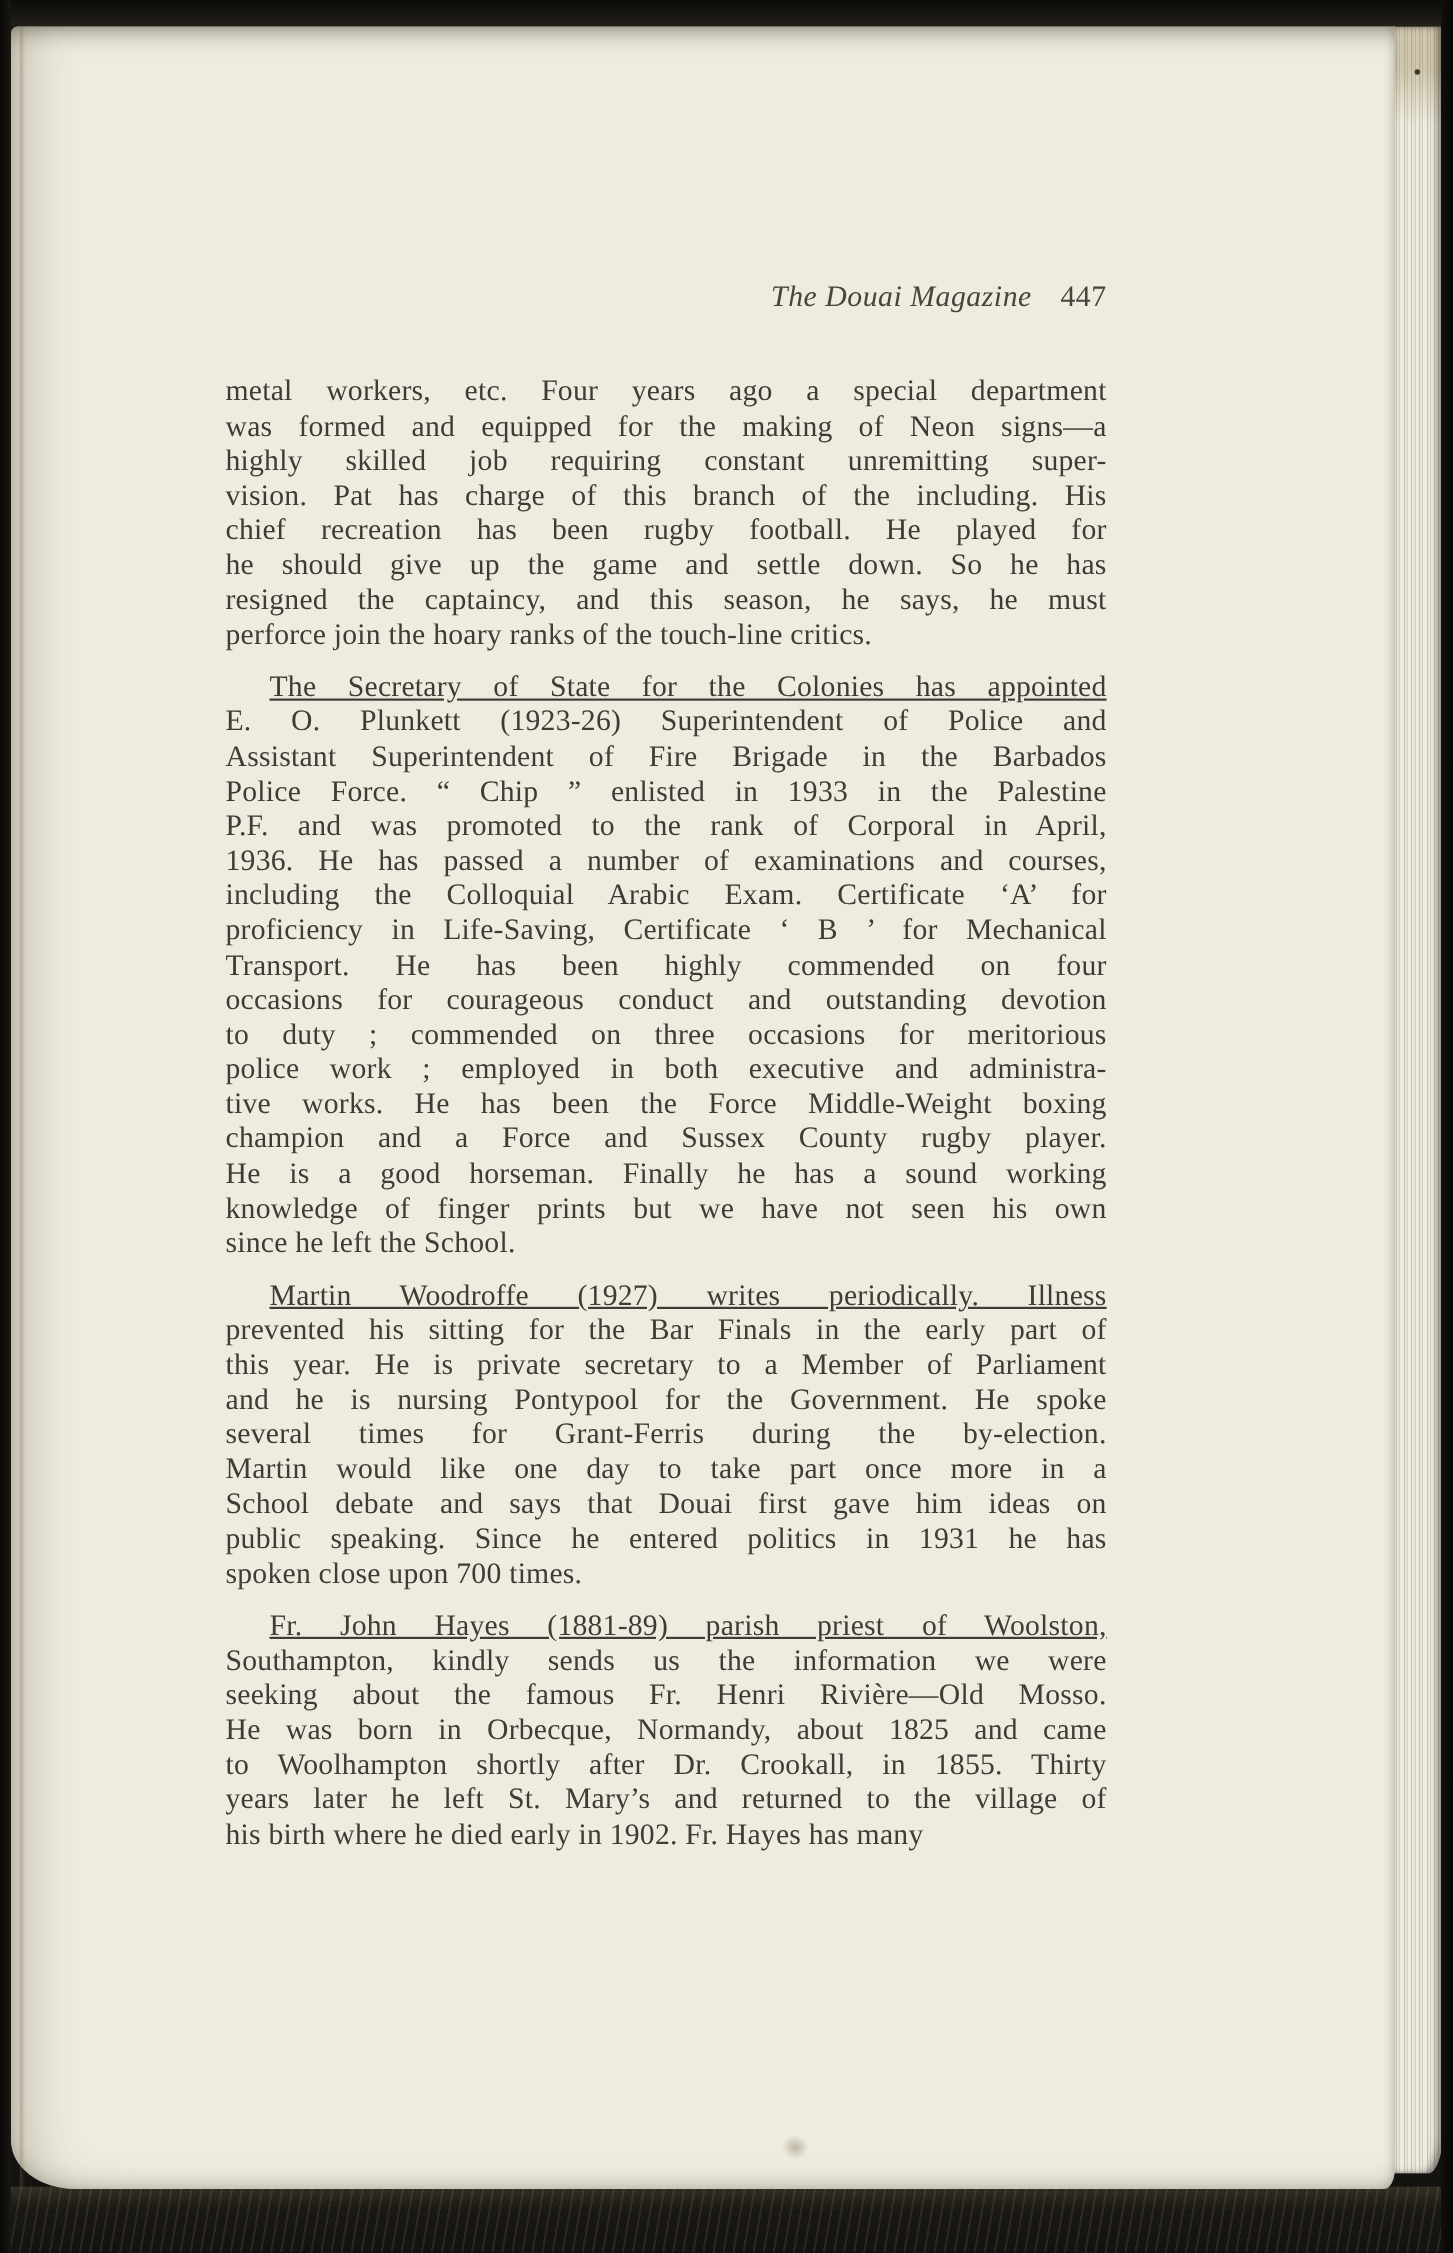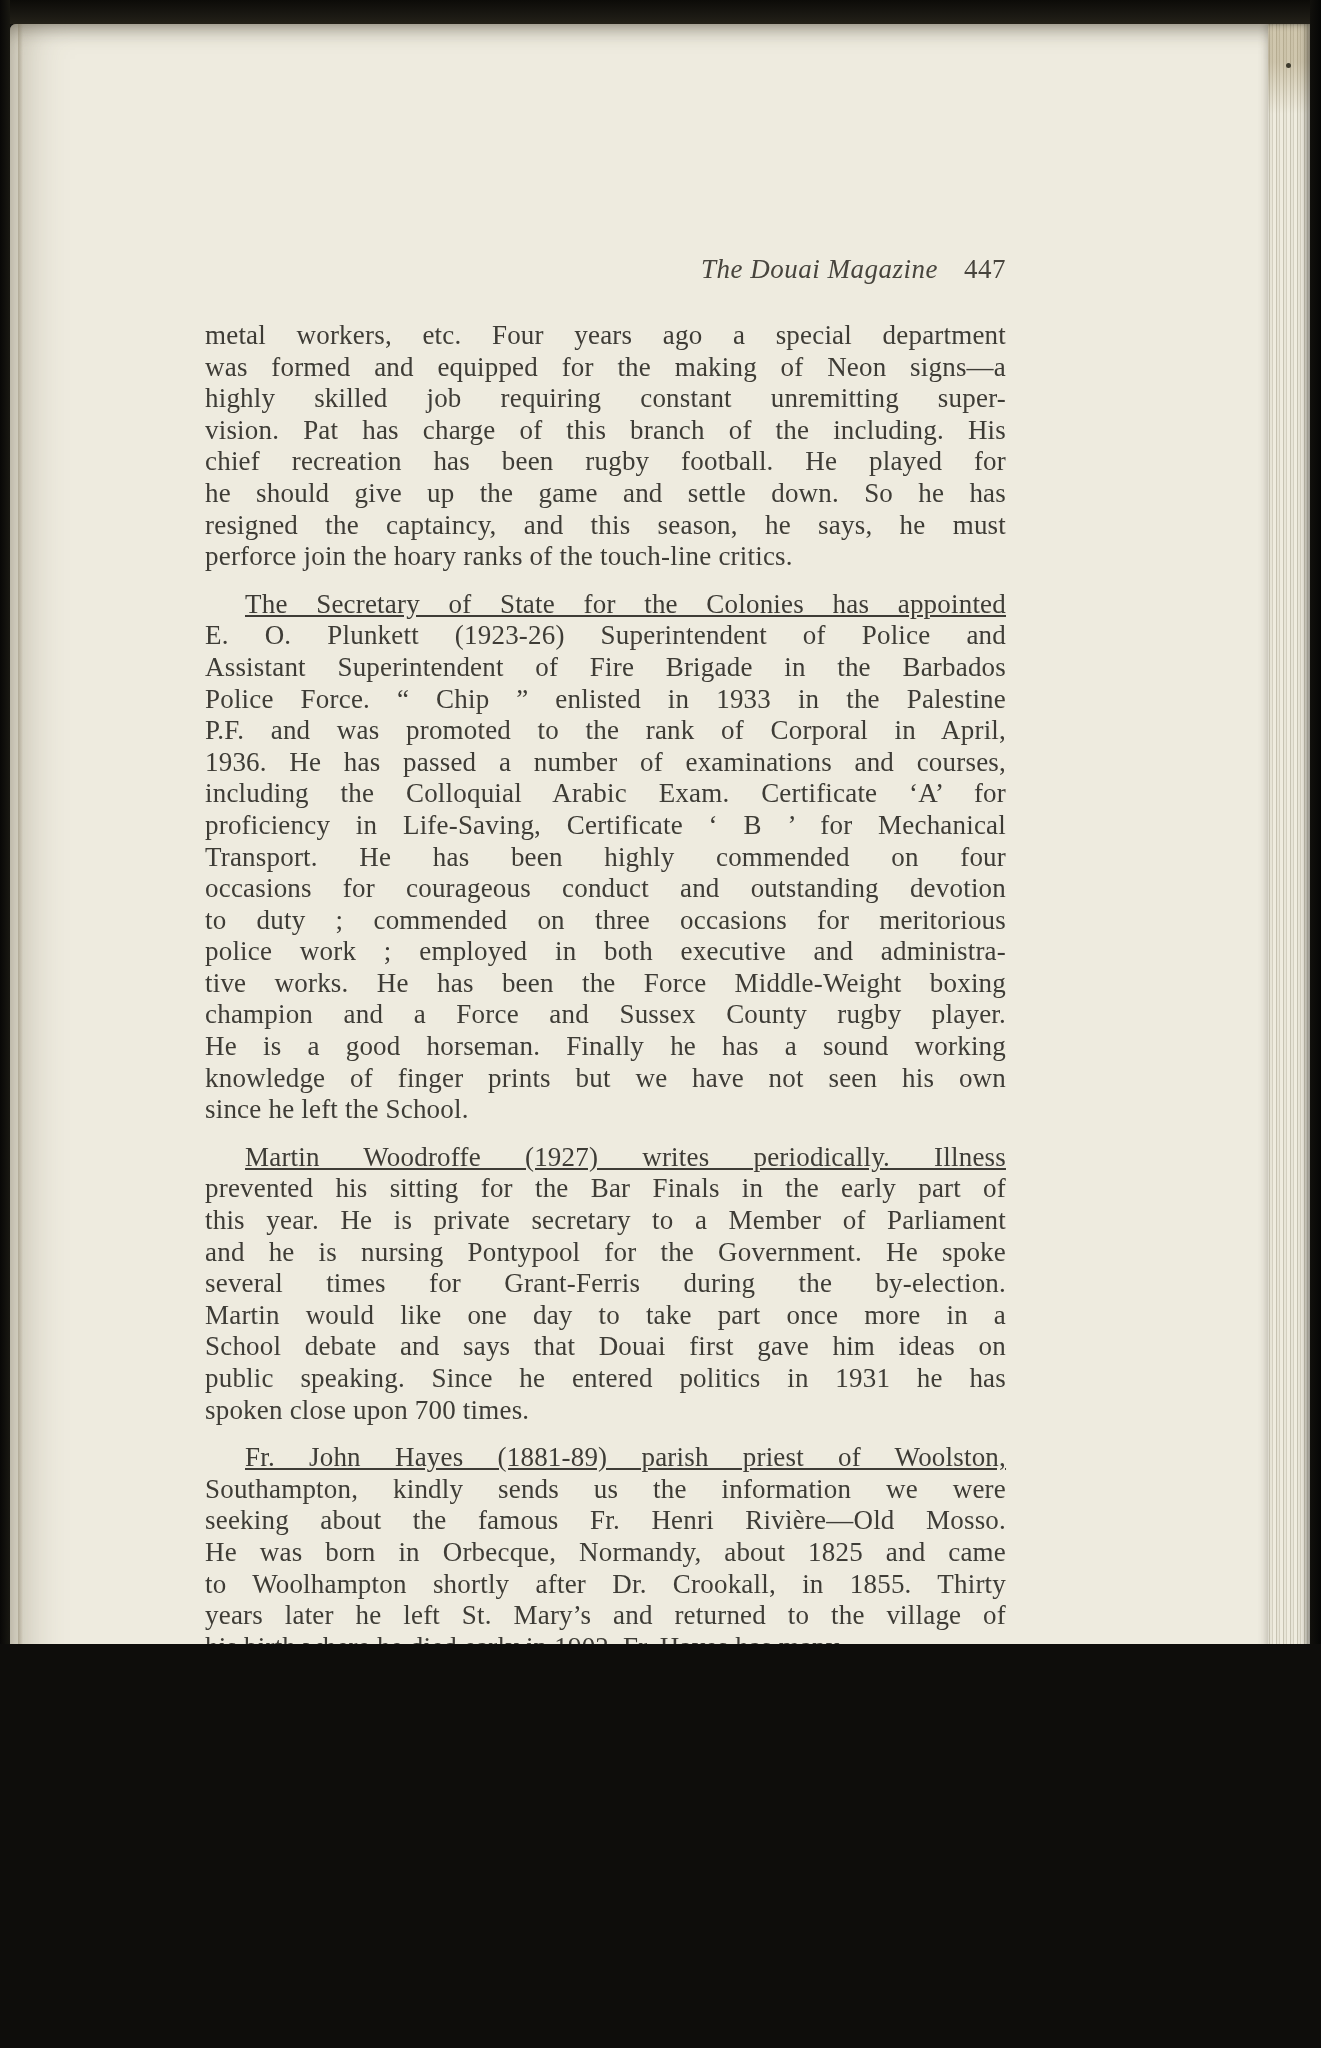--- a/index.html
+++ b/index.html
@@ -1,18 +1,18 @@
 <!DOCTYPE html>
 <html><head>
 <meta charset="utf-8">
 <style>
   html,body{margin:0;padding:0;background:#0e0d0b;}
   .book-frame{
     position:relative;
-    width:1321px;height:1644px;
+    width:1321px;height:2048px;
     overflow:hidden;
     background:#14130f;
     font-family:"Liberation Serif","DejaVu Serif",serif;
   }
   
   .cover-top{
     position:absolute;left:0;top:0;width:1321px;height:24px;
     background:linear-gradient(#0c0b08,#1c1a14 70%,#242118);
   }
   .cover-bottom{
@@ -73,21 +73,21 @@
   }
   .running-head{
     text-align:right;
     font-size:27px;
     color:#47443d;
     height:34px;
     letter-spacing:.5px;
   }
   .running-head .title{font-style:italic;}
   .running-head .pagenum{font-style:normal;padding-left:26px;}
-  .paras{margin-top:32px;}
+  .paras{margin-top:52px;}
   .para{margin:0 0 16px 0;}
   .para:first-child{margin-top:0;}
   .line{
     font-size:27px;
     line-height:31.6px;
     white-space:normal;
     text-align:justify;
     text-align-last:justify;
     letter-spacing:.2px;
   }

